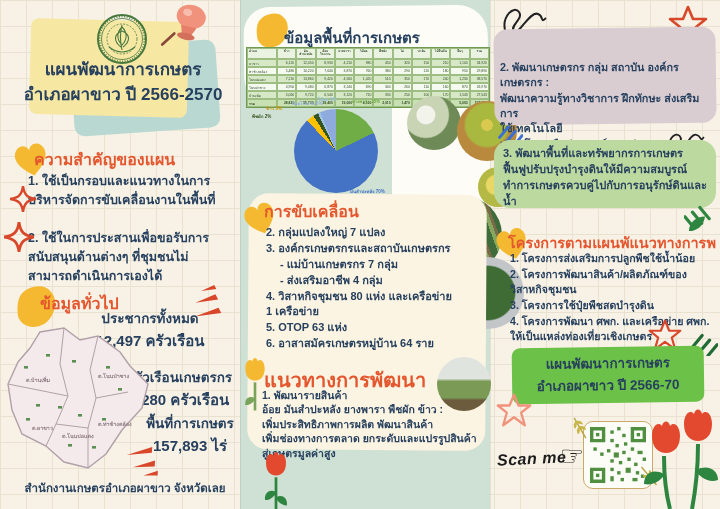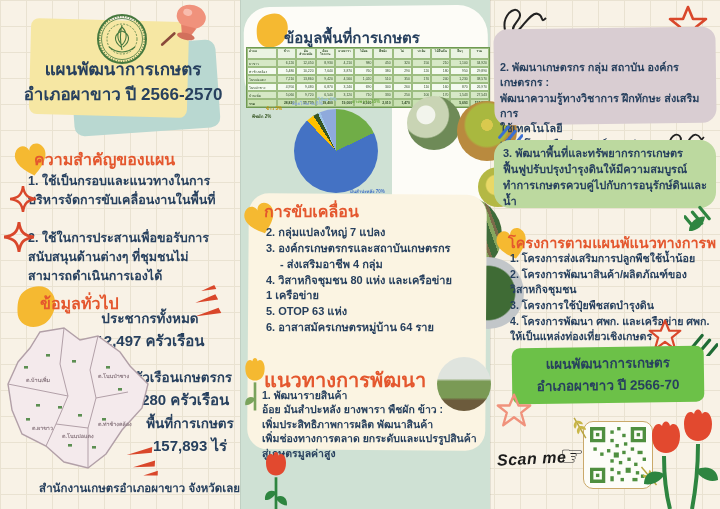--- a/index.html
+++ b/index.html
@@ -24,21 +24,21 @@
   .imp-head{left:34px;top:147px;font-size:16px;}
   .imp-item{left:28px;top:172px;width:192px;font-size:12.5px;font-weight:bold;line-height:1.5;}
   .imp-item2{top:229px;}
   .gen-head{left:40px;top:291px;font-size:16px;}
   .stat{position:absolute;text-align:center;font-weight:bold;}
   .stat .lbl{font-size:13.5px;}
   .stat .val{font-size:15px;}
   .stat1{left:90px;top:307px;width:120px;}
   .stat2{left:118px;top:366px;width:122px;}
   .stat3{left:138px;top:412px;width:104px;}
-  .left-footer{left:10px;top:479px;width:230px;font-size:11.5px;font-weight:bold;text-align:right;}
+  .left-footer{left:10px;top:479px;width:230px;font-size:11.5px;font-weight:bold;text-align:center;}
 
   
   .white-blob{left:244px;top:6px;width:244px;height:100px;background:#fdfcf7;border-radius:26px 30px 34px 30px;transform:rotate(-.6deg);}
   .white-blob2{left:392px;top:60px;width:98px;height:190px;background:#fdfcf7;border-radius:48px;}
   .mid-head{left:284px;top:26px;font-size:15px;font-weight:bold;}
   .atable{position:absolute;left:246px;top:47px;width:242px;display:grid;background:#ffffff;border:1px solid #6f9a52;}
   .tc{border:0.5px solid #9dbd82;font-size:3.4px;padding:0.5px 1px;text-align:right;color:#2f4b26;overflow:hidden;white-space:nowrap;}
   .tc.name{text-align:left;}
   .th{background:#eaf3e2;font-size:3.2px;font-weight:bold;text-align:center;white-space:normal;line-height:1.1;min-height:8px;}
   .r0{background:#d6e8c6;} .r1{background:#f4faf0;}
@@ -316,20 +316,21 @@
 
 <div class="abs cream-panel"></div>
 
 <svg class="doodle" style="left:240px;top:196px;transform:rotate(-18deg)" width="40" height="44" viewBox="0 0 40 40">
     <use href="#d-heart" style="color:#f5b931"></use>
   </svg>
 <div class="abs drive-head orange-head">การขับเคลื่อน</div>
 <div class="abs drive-list navy">
   <div class="pre">2. กลุ่มแปลงใหญ่ 7 แปลง</div>
   <div class="pre">3. องค์กรเกษตรกรและสถาบันเกษตรกร</div>
+  <div class="pre sub">- แม่บ้านเกษตรกร 7 กลุ่ม</div>
   <div class="pre sub">- ส่งเสริมอาชีพ 4 กลุ่ม</div>
   <div class="pre">4. วิสาหกิจชุมชน 80 แห่ง และเครือข่าย
 1 เครือข่าย</div>
   <div class="pre">5. OTOP 63 แห่ง</div>
   <div class="pre">6. อาสาสมัครเกษตรหมู่บ้าน 64 ราย</div>
 </div>
 
 <svg class="doodle" style="left:238px;top:356px" width="34" height="58" viewBox="0 0 28 66">
   <path d="M14 30 L14 62" stroke="#7aa35c" stroke-width="3"></path>
   <path d="M14 48 C6 44 2 50 3 56 C9 56 12 52 14 50 Z" fill="#7aa35c"></path>

